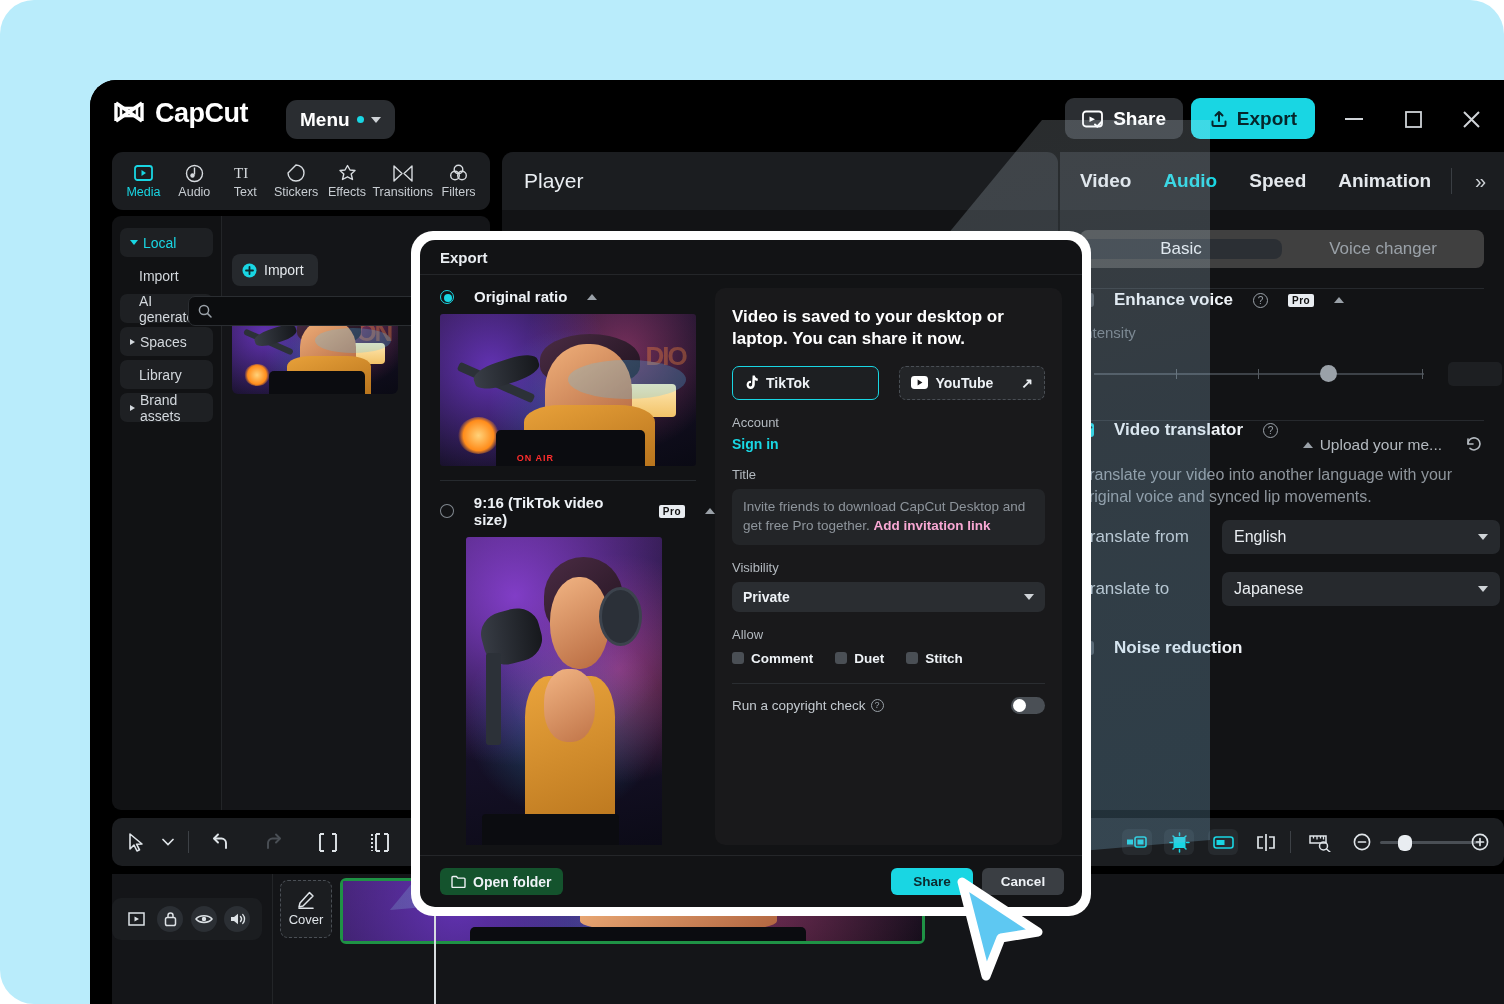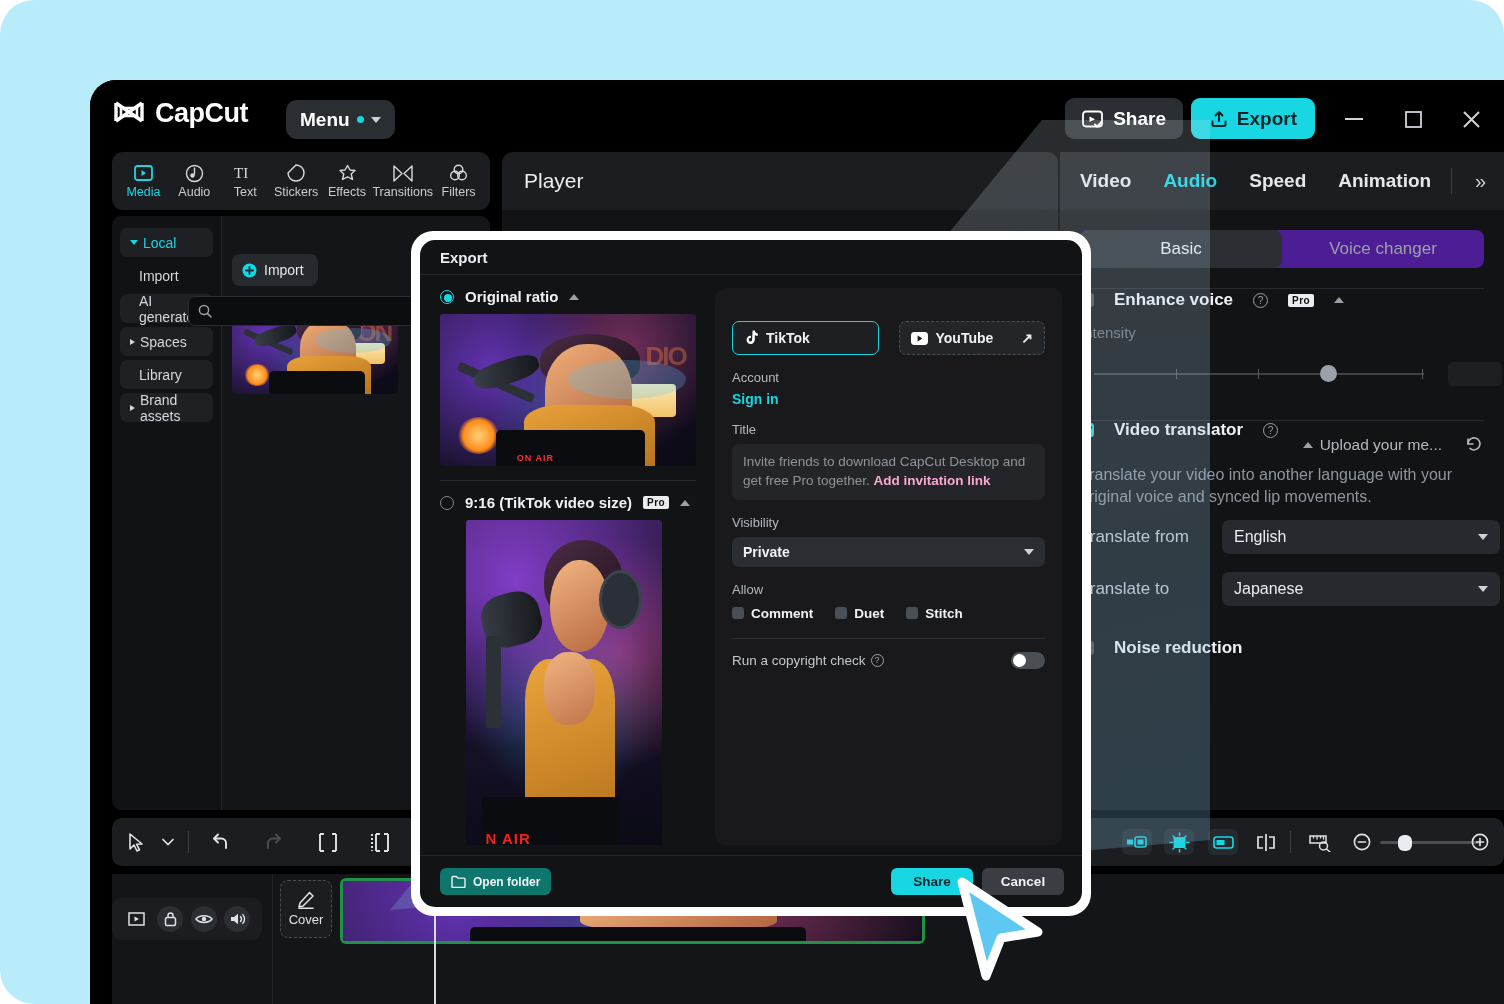--- a/index.html
+++ b/index.html
@@ -147,21 +147,21 @@
     background:#121315;
   }
   .insp-tabs { position:absolute; left:0; top:0; width:100%; height:58px;
                background:#1b1d20; display:flex; align-items:center; padding-left:20px; gap:32px; }
   .insp-tab { color:#e4e8ec; font-size:19px; font-weight:700; cursor:pointer; }
   .insp-tab.active { color:#19d6e3; }
   .insp-more { position:absolute; right:18px; color:#cfd3d7; font-size:20px; cursor:pointer; }
   .insp-div { position:absolute; right:52px; top:16px; width:1px; height:26px; background:#3a3e43; }
 
   .seg { position:absolute; left:20px; top:78px; width:404px; height:38px;
-         background:#4c1d95; border-radius:8px; display:flex; }
+         background:#404040; border-radius:8px; display:flex;align-items:center; }
   .seg div { flex:1; display:flex; align-items:center; justify-content:center;
              font-size:17px; color:#9aa1a8; cursor:pointer; border-radius:8px; }
   .seg div.on { background:#2b2f34; color:#e9edf1; }
 
   .hr { position:absolute; left:20px; width:404px; height:1px; background:#26292d; }
 
   .row { position:absolute; left:20px; display:flex; align-items:center; gap:20px; }
   .rw-label { color:#eef2f6; font-size:17px; font-weight:700; }
   .qmark { width:15px;height:15px;border:1.4px solid #9aa1a8;border-radius:50%;
            font-size:10px;color:#9aa1a8;display:flex;align-items:center;justify-content:center; }
@@ -222,21 +222,21 @@
   }
   .modal {
     position:relative; width:100%; height:100%;
     background:#121315; border-radius:15px; overflow:hidden;
   }
   .modal-head { position:absolute; left:0; top:0; width:100%; height:35px;
                 border-bottom:1px solid #242629; display:flex; align-items:center; padding-left:20px; }
   .modal-title { color:#e9edf1; font-size:15px; font-weight:700; }
 
   .mleft { position:absolute; left:20px; top:48px; width:275px; bottom:62px; overflow:hidden; }
-  .ratio-row { display:flex; align-items:center; gap:11px; margin-bottom:9px; }
+  .ratio-row { display:flex; align-items:center; gap:20px; margin-bottom:9px; }
   .radio { width:14px;height:14px;border-radius:50%;border:1.6px solid #7f868d; }
   .radio.on { border-color:#19d6e3; position:relative; }
   .radio.on:after{content:"";position:absolute;left:3px;top:3px;width:8px;height:8px;
       border-radius:50%;background:#19d6e3;}
   .ratio-name { color:#eef2f6; font-size:15px; font-weight:700; }
   .prev-wide { width:256px; height:152px; border-radius:3px; overflow:hidden; position:relative; }
   .mdiv { width:256px; height:1px; background:#262a2e; margin:14px 0 13px 0; }
   .prev-tall { width:196px; height:330px; border-radius:3px; overflow:hidden;
                position:relative; margin-left:26px; }
 
@@ -265,22 +265,22 @@
   .sq { width:12px;height:12px;border-radius:3px;background:#4a4f55; }
   .m-hr { height:1px; background:#2a2d31; margin:17px 0 13px 0; }
   .cc-row { display:flex; align-items:center; justify-content:space-between; }
   .cc-label { color:#c3c9cf; font-size:13.5px; display:flex; align-items:center; gap:5px; }
   .toggle { width:34px; height:17px; border-radius:9px; background:#4a4f55; position:relative; cursor:pointer; }
   .toggle:after{content:"";position:absolute;left:2px;top:2px;width:13px;height:13px;border-radius:50%;background:#fff;}
 
   .modal-foot { position:absolute; left:0; bottom:0; width:100%; height:52px;
                 border-top:1px solid #242629; }
   .open-folder { position:absolute; left:20px; top:12px; height:27px; padding:0 11px;
-                 background:#0f766e; border-radius:6px; display:flex; align-items:center; gap:7px;
-                 color:#eef2f6; font-size:12px; font-weight:700; cursor:pointer; }
+                 background:#14532d; border-radius:6px; display:flex; align-items:center; gap:7px;
+                 color:#eef2f6; font-size:14px; font-weight:700; cursor:pointer; }
   .btn-share { position:absolute; right:109px; top:12px; width:82px; height:27px;
                background:#19d6e3; border-radius:6px; display:flex; align-items:center;
                justify-content:center; color:#0c2a2e; font-size:13.5px; font-weight:700; cursor:pointer; }
   .btn-cancel { position:absolute; right:18px; top:12px; width:82px; height:27px;
                 background:#3a3e43; border-radius:6px; display:flex; align-items:center;
                 justify-content:center; color:#eef2f6; font-size:13.5px; font-weight:700; cursor:pointer; }
 
   .cursor { position:absolute; left:952px; top:876px; width:92px; height:108px; pointer-events:none; }
   svg { display:block; }
 </style>
@@ -805,20 +805,21 @@
             <div style="position:absolute;left:40%;top:40%;width:26%;height:22%;border-radius:45%;background:linear-gradient(150deg,#f2b584,#c07448)"></div>
             <div style="position:absolute;left:8%;top:22%;width:30%;height:16%;border-radius:40%;background:linear-gradient(100deg,#3a3f48,#14161a);transform:rotate(-15deg)"></div>
             <div style="position:absolute;left:10%;top:35%;width:8%;height:28%;background:#2c3138;border-radius:3px"></div>
             <div style="position:absolute;left:8%;bottom:0;width:70%;height:16%;background:#0b0c10;border-radius:4px 4px 0 0"></div>
             <div style="position:absolute;left:10%;bottom:1%;font-size:15px;color:#e22;font-weight:800;letter-spacing:1px">N AIR</div>
           </div>
         </div>
       </div>
 
       <div class="mright">
+        <div class="m-head">Video is saved to your desktop or laptop. You can share it now.</div>
 
         <div class="plat-row">
           <div class="plat sel">
             <span>
               <svg width="14" height="16" viewBox="0 0 14 16">
                   <path d="M8.6 0.6 h2.2 c.3 1.7 1.3 2.8 3 3 v2.2 c-1.1 .05 -2.1 -.3 -3 -.9 v4.6 c0 2.9 -2.3 4.8 -4.7 4.4 -2.2 -.35 -3.7 -2.3 -3.5 -4.5 .2 -2.2 2.2 -3.8 4.4 -3.5 v2.3 c-1 -.3 -2 .25 -2.2 1.2 -.2 1 .5 1.9 1.5 2 .95 .1 1.8 -.6 1.8 -1.6 z" fill="#fff"></path>
                 </svg>
             </span>
             <span>TikTok</span>
           </div>

